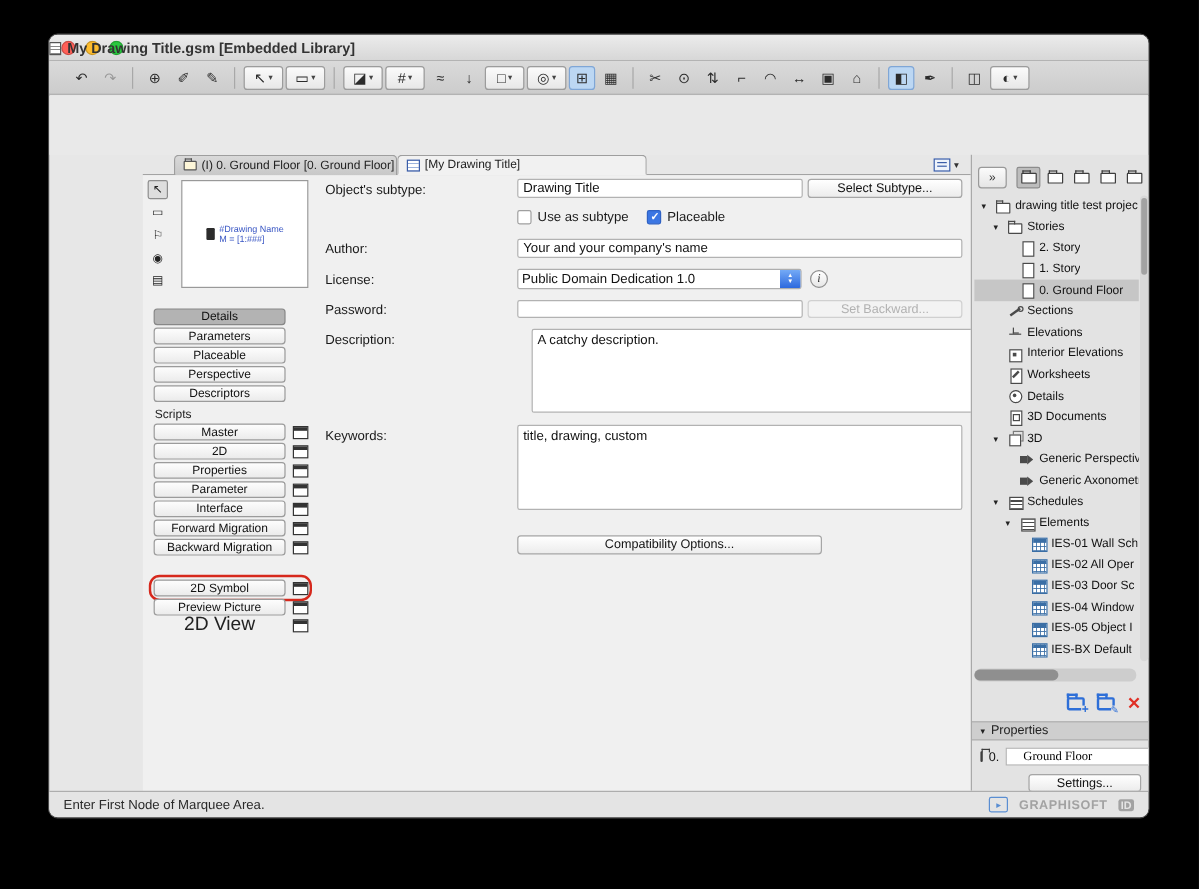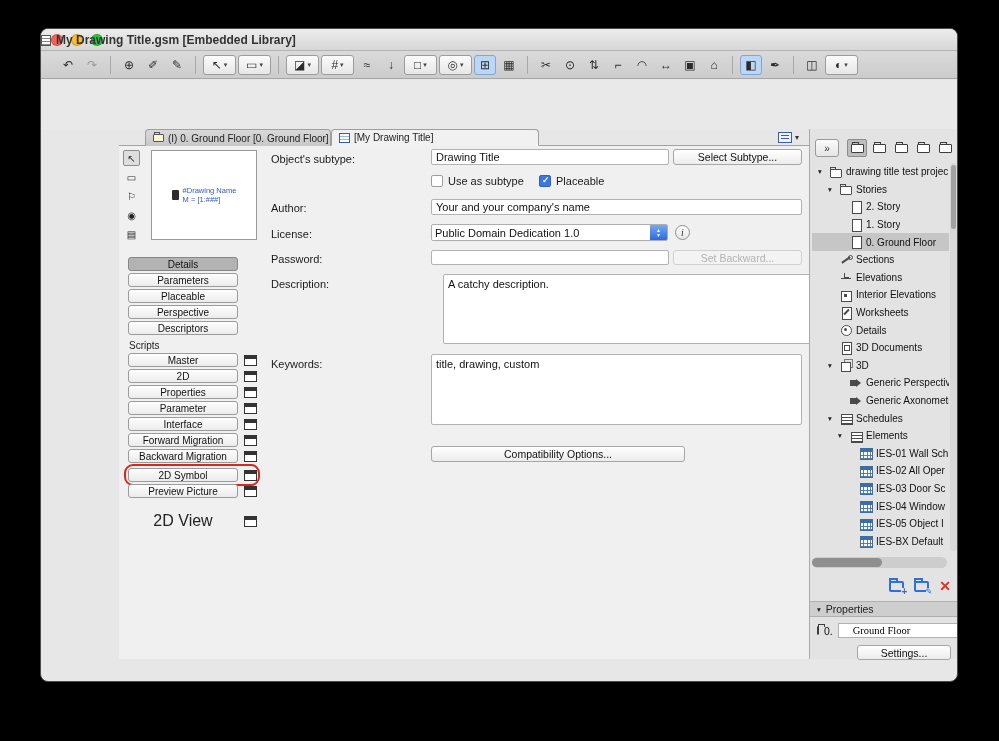--- a/index.html
+++ b/index.html
@@ -63,21 +63,21 @@
 
   .sections { position:absolute; left:9px; top:111px; width:110px; display:flex; flex-direction:column; gap:2px; }
   .sec-btn, .script-btn { height:14px; width:110px; font-size:10px; font-family:inherit; display:flex; align-items:center;
          justify-content:center; border:1px solid #9b9b9b; border-radius:3px;
          background:linear-gradient(#fdfdfd,#ebebeb); color:#111; cursor:default; }
   .sec-btn.selected { background:#b3b3b3; border-color:#878787; }
 
   .scripts-label { position:absolute; left:10px; top:194px; font-size:10px; color:#222; }
   .scripts { position:absolute; left:9px; top:207px; display:flex; flex-direction:column; gap:2px; }
   .script-row { position:relative; display:flex; align-items:center; gap:6px; height:14px; }
-  .script-row.gap { margin-top:3px; }
+  .script-row.gap { margin-top:18px; }
   .script-row.highlighted::after { content:""; position:absolute; left:-4px; right:-3px; top:-4px; bottom:-4px;
          border:2px solid #d6281c; border-radius:9px; pointer-events:none; }
   .win-btn { width:13px; height:11px; border:1px solid #333; background:#fff; position:relative; flex:none; }
   .win-btn::before { content:""; position:absolute; left:0; right:0; top:0; height:3px; background:#333; }
   .view-row { position:absolute; left:9px; top:366px; display:flex; align-items:center; gap:6px; }
   .view-label { width:110px; text-align:center; font-size:16px; color:#222; }
 
   
   .flabel { position:absolute; left:152px; font-size:11px; color:#1a1a1a; }
   .tinput { position:absolute; border:1px solid #b2b2b2; border-radius:2px; background:#fff; font-family:inherit;
@@ -711,14 +711,22 @@
     </div>
 
     <div class="story-row">
       <span class="mini-folder"></span>
       <span>0.</span>
       <input class="story-input" value="Ground Floor" style="">
     </div>
     <button class="btn settings-btn">Settings...</button>
   </div>
 
+  <div class="statusbar">
+    <span>Enter First Node of Marquee Area.</span>
+    <span class="sb-right">
+      <span class="id-icon">▸</span>
+      <span class="brand">GRAPHISOFT</span>
+      <span class="brand-badge">ID</span>
+    </span>
+  </div>
 
 </div>
 
 </body></html>

